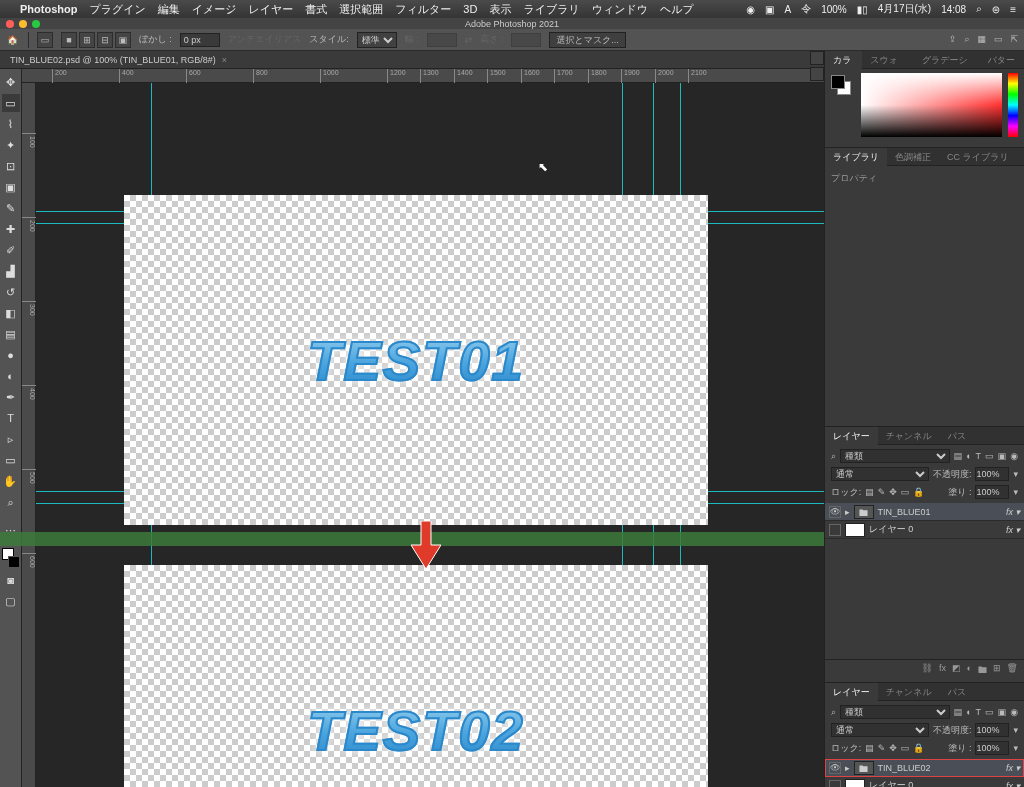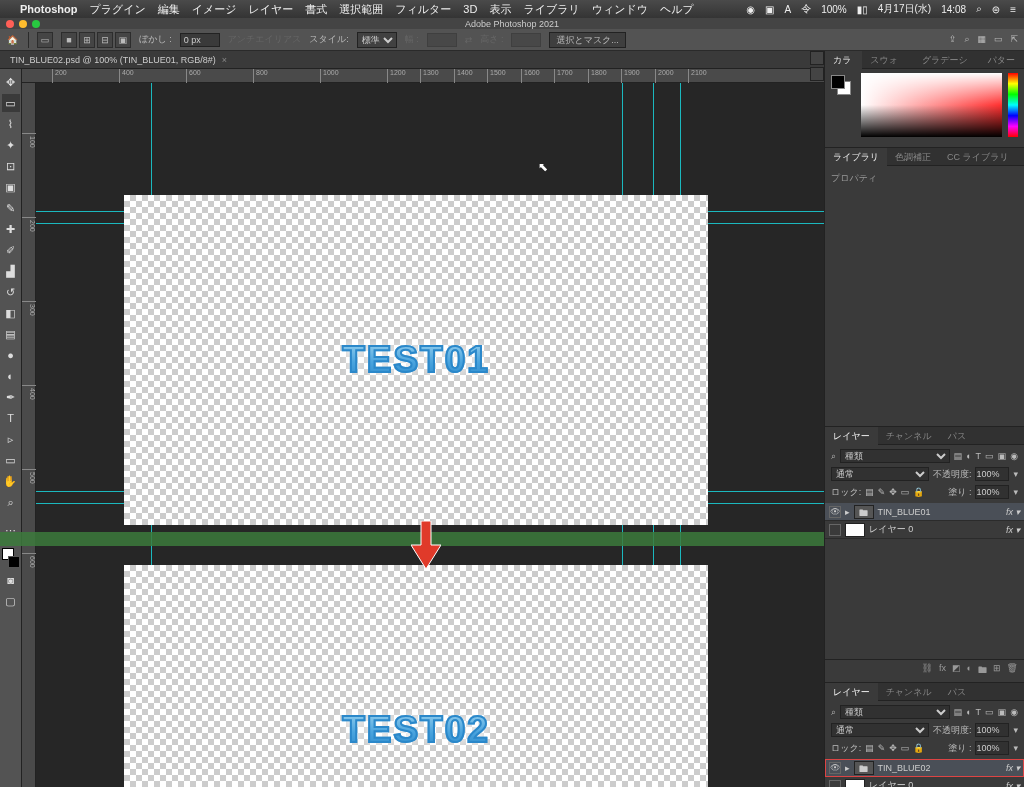--- a/index.html
+++ b/index.html
@@ -32,21 +32,21 @@
 .ruler-h { position:absolute; left:22px; top:0; right:0; height:14px; background:#4a4a4a; border-bottom:1px solid #222; }
 .ruler-h .tick { position:absolute; top:0; height:14px; border-left:1px solid #888; font-size:7px; color:#aaa; padding-left:2px; line-height:8px; }
 .ruler-v { position:absolute; left:22px; top:14px; width:14px; bottom:0; background:#4a4a4a; border-right:1px solid #222; }
 .ruler-v .tick { position:absolute; left:0; width:14px; border-top:1px solid #888; font-size:7px; color:#aaa; writing-mode:vertical-rl; text-orientation:mixed; line-height:8px; padding-top:2px; }
 .canvas-area { position:absolute; left:36px; top:14px; right:0; bottom:0; }
 .doc { position:absolute; left:88px; width:584px; height:330px; background:#fff;
   background-image: linear-gradient(45deg,#ccc 25%,transparent 25%),linear-gradient(-45deg,#ccc 25%,transparent 25%),linear-gradient(45deg,transparent 75%,#ccc 75%),linear-gradient(-45deg,transparent 75%,#ccc 75%);
   background-size:12px 12px; background-position:0 0,0 6px,6px -6px,-6px 0; }
 .doc1 { top:112px; }
 .doc2 { top:482px; }
-.doc .txt { position:absolute; left:50%; top:50%; transform:translate(-50%,-50%); font-size:37px; font-weight:900; letter-spacing:2px;
+.doc .txt { position:absolute; left:50%; top:50%; transform:translate(-50%,-50%); font-size:56px; font-weight:900; font-style:italic; letter-spacing:2px;
   background: linear-gradient(180deg,#9fd5f0 0%,#4aa4de 55%,#2b88ca 100%);
   -webkit-background-clip:text; color:transparent; -webkit-text-stroke:2px #2b88ca;
   filter: drop-shadow(0 0 4px rgba(255,255,255,.9)); }
 .guide-h { position:absolute; left:0; right:-200px; height:0; border-top:1px solid #17f7ff; opacity:.7; }
 .guide-v { position:absolute; top:0; bottom:-200px; width:0; border-left:1px solid #17f7ff; opacity:.7; }
 .green-bar { position:absolute; left:0; top:532px; width:100%; height:14px; background:#3c7a3c; opacity:.85; }
 .big-arrow { position:absolute; left:411px; top:521px; width:30px; height:48px; }
 .panels { position:absolute; right:0; top:51px; width:200px; bottom:0; background:#3a3a3a; border-left:1px solid #222; display:flex; flex-direction:column; }
 .panel { border-bottom:1px solid #222; }
 .panel .tabs { display:flex; background:#313131; height:18px; align-items:center; border-bottom:1px solid #222; }

